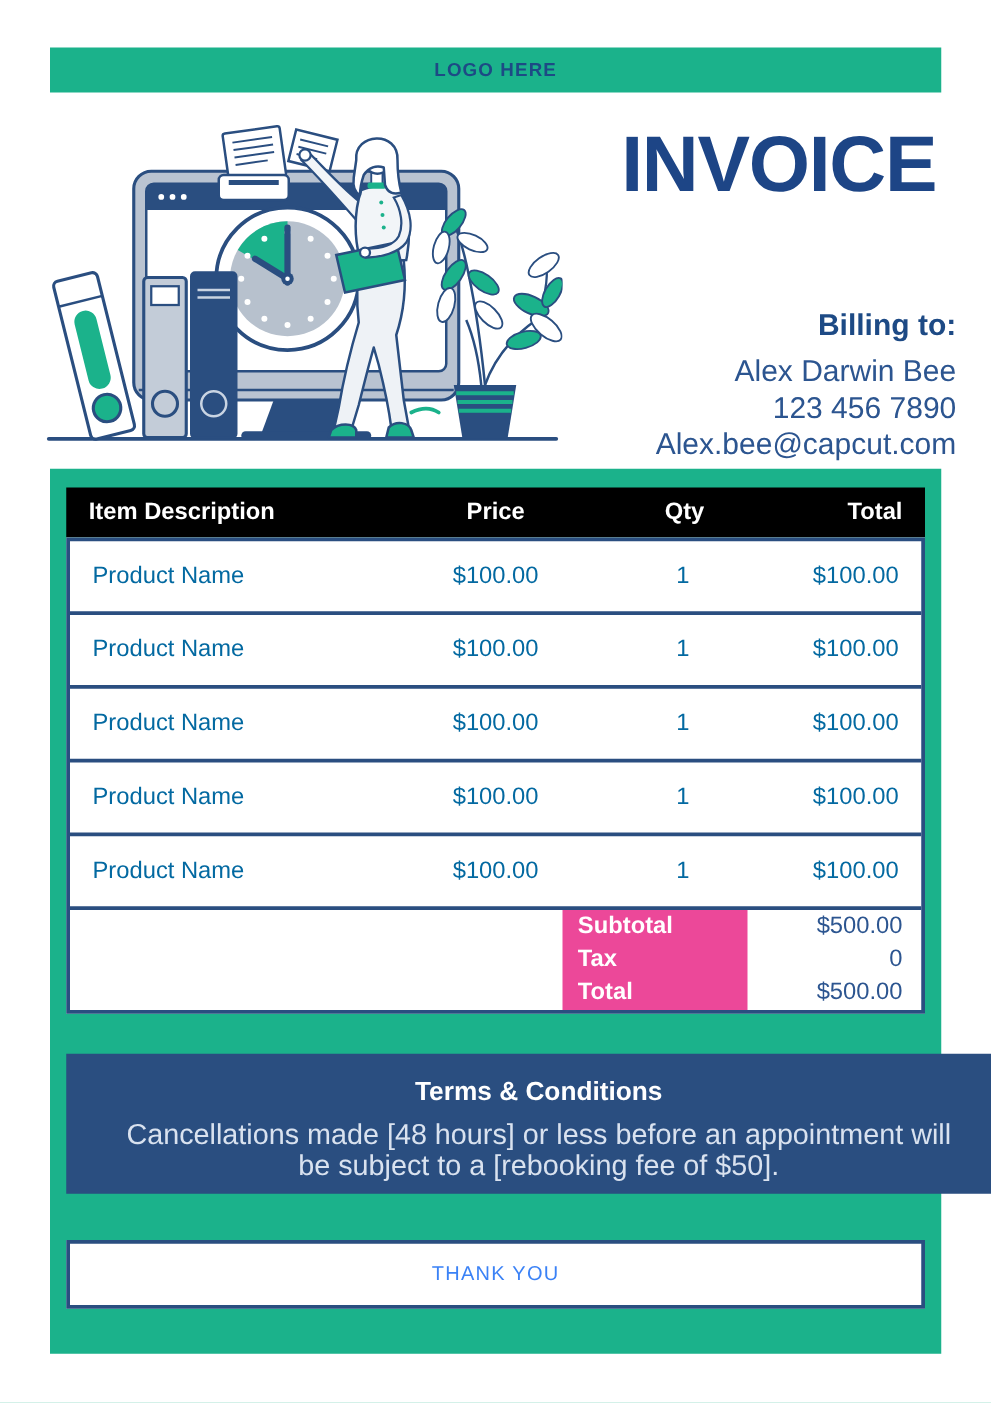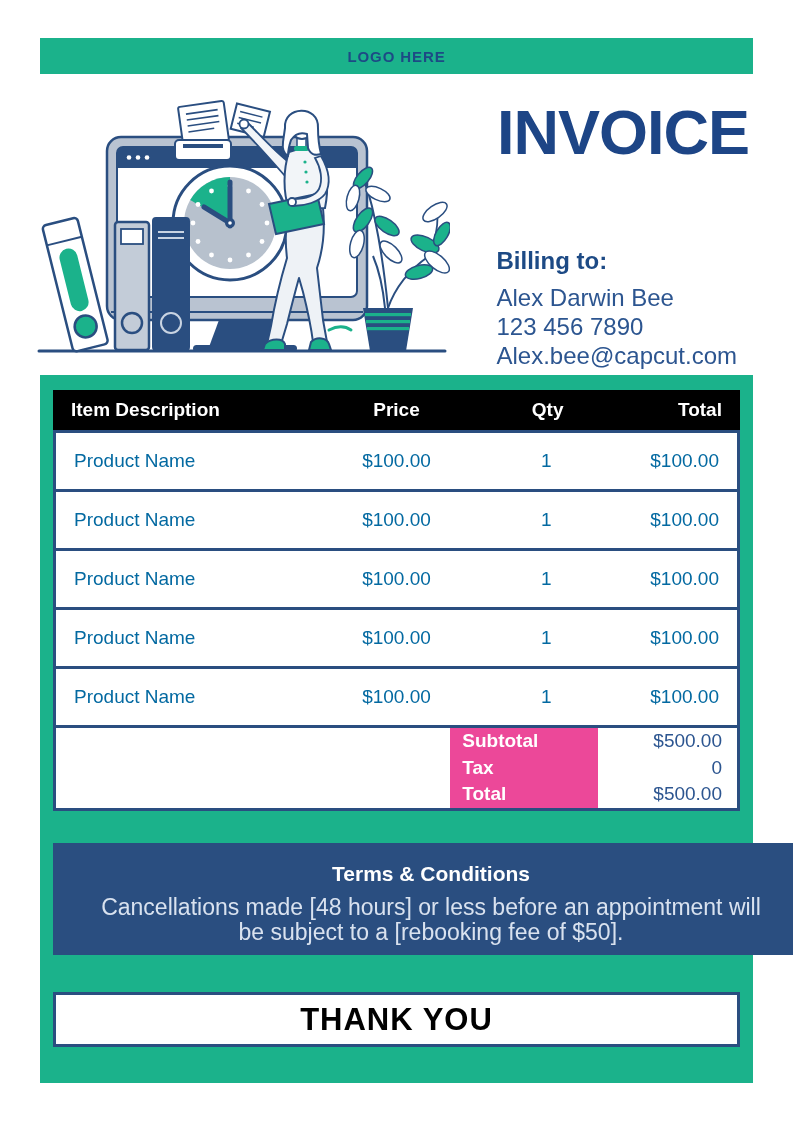--- a/index.html
+++ b/index.html
@@ -9,21 +9,21 @@
   }
   
   .logo-bar{position:absolute;left:40px;top:38px;width:713px;height:36px;background:#1BB28B;
     display:flex;align-items:center;justify-content:center;}
   .logo-text{color:#1D4A85;font-size:15px;font-weight:bold;letter-spacing:.9px;}
   
   .illustration{position:absolute;left:33px;top:92px;width:417px;height:266px;}
   
   .invoice-title{position:absolute;top:101px;right:44px;font-size:63px;line-height:1;
     font-weight:bold;color:#1D4586;letter-spacing:-1px;}
-  .billing{position:absolute;right:56px;top:247px;text-align:left;color:#2C5590;}
+  .billing{position:absolute;right:28px;top:247px;text-align:right;color:#2C5590;}
   .billing-label{font-size:24px;font-weight:bold;color:#1D4A85;margin-bottom:8px;}
   .billing-line{font-size:24px;line-height:29px;}
   
   .panel{position:absolute;left:40px;top:375px;width:713px;height:708px;background:#1BB28B;}
   .table-header{position:absolute;left:13px;top:15px;width:687px;height:40px;background:#000000;
     display:flex;align-items:center;color:#ffffff;font-weight:bold;font-size:19px;}
   .col-desc{width:36%;padding-left:18px;box-sizing:border-box;text-align:left;}
   .col-price{width:28%;text-align:center;}
   .col-qty{width:16%;text-align:center;}
   .col-total{width:20%;text-align:right;padding-right:18px;box-sizing:border-box;}
@@ -37,21 +37,21 @@
     display:flex;flex-direction:column;justify-content:center;
     padding-left:12px;box-sizing:border-box;line-height:26.5px;}
   .summary-values{flex:1;display:flex;flex-direction:column;justify-content:center;
     text-align:right;padding-right:15px;box-sizing:border-box;color:#2C5590;line-height:26.5px;}
   .terms{position:absolute;left:13px;top:468px;width:756px;height:112px;background:#2A4E80;
     color:#ffffff;text-align:center;box-sizing:border-box;padding-top:19px;}
   .terms-title{font-size:21px;font-weight:bold;margin-bottom:9px;}
   .terms-line{font-size:23px;color:#D9E2EF;line-height:25px;}
   .thankyou{position:absolute;left:13px;top:617px;width:687px;height:55px;background:#ffffff;
     border:3px solid #2A4E80;box-sizing:border-box;display:flex;align-items:center;justify-content:center;}
-  .thankyou-text{font-size:31px;font-weight:bold;color:#000000;letter-spacing:1px;}
+  .thankyou-text{font-size:16px;font-weight:normal;color:#3b82f6;letter-spacing:1px;}
 </style>
 </head>
 <body>
 
 <div class="page">
 
   <div class="logo-bar">
     <span class="logo-text">LOGO HERE</span>
   </div>
 

